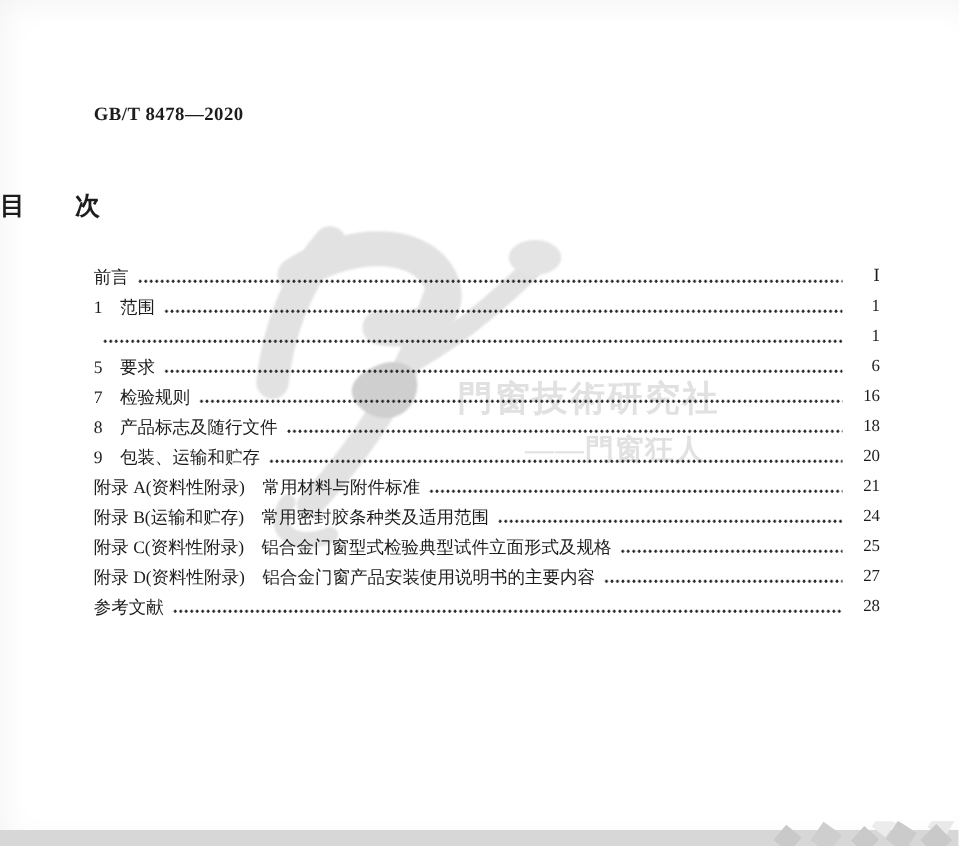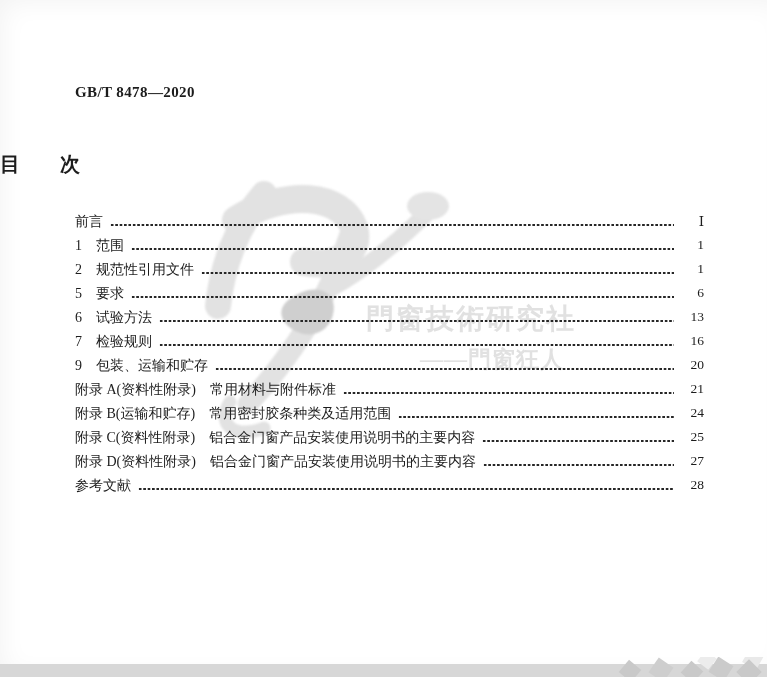--- a/index.html
+++ b/index.html
@@ -70,56 +70,55 @@
       <span class="toc-text">前言</span>
       <span class="leader"></span>
       <span class="toc-page">Ⅰ</span>
     </div>
     <div class="toc-row">
       <span class="toc-text">1　范围</span>
       <span class="leader"></span>
       <span class="toc-page">1</span>
     </div>
     <div class="toc-row">
-      <span class="toc-text">2　规范性引用文件</span>
       <span class="leader"></span>
       <span class="toc-page">1</span>
     </div>
     <div class="toc-row">
       <span class="toc-text">5　要求</span>
       <span class="leader"></span>
       <span class="toc-page">6</span>
     </div>
     <div class="toc-row">
-      <span class="toc-text">6　试验方法</span>
-      <span class="leader"></span>
-      <span class="toc-page">13</span>
-    </div>
-    <div class="toc-row">
       <span class="toc-text">7　检验规则</span>
       <span class="leader"></span>
       <span class="toc-page">16</span>
+    </div>
+    <div class="toc-row">
+      <span class="toc-text">8　产品标志及随行文件</span>
+      <span class="leader"></span>
+      <span class="toc-page">18</span>
     </div>
     <div class="toc-row">
       <span class="toc-text">9　包装、运输和贮存</span>
       <span class="leader"></span>
       <span class="toc-page">20</span>
     </div>
     <div class="toc-row">
       <span class="toc-text">附录 A(资料性附录)　常用材料与附件标准</span>
       <span class="leader"></span>
       <span class="toc-page">21</span>
     </div>
     <div class="toc-row">
       <span class="toc-text">附录 B(运输和贮存)　常用密封胶条种类及适用范围</span>
       <span class="leader"></span>
       <span class="toc-page">24</span>
     </div>
     <div class="toc-row">
-      <span class="toc-text">附录 C(资料性附录)　铝合金门窗产品安装使用说明书的主要内容</span>
+      <span class="toc-text">附录 C(资料性附录)　铝合金门窗型式检验典型试件立面形式及规格</span>
       <span class="leader"></span>
       <span class="toc-page">25</span>
     </div>
     <div class="toc-row">
       <span class="toc-text">附录 D(资料性附录)　铝合金门窗产品安装使用说明书的主要内容</span>
       <span class="leader"></span>
       <span class="toc-page">27</span>
     </div>
     <div class="toc-row">
       <span class="toc-text">参考文献</span>

